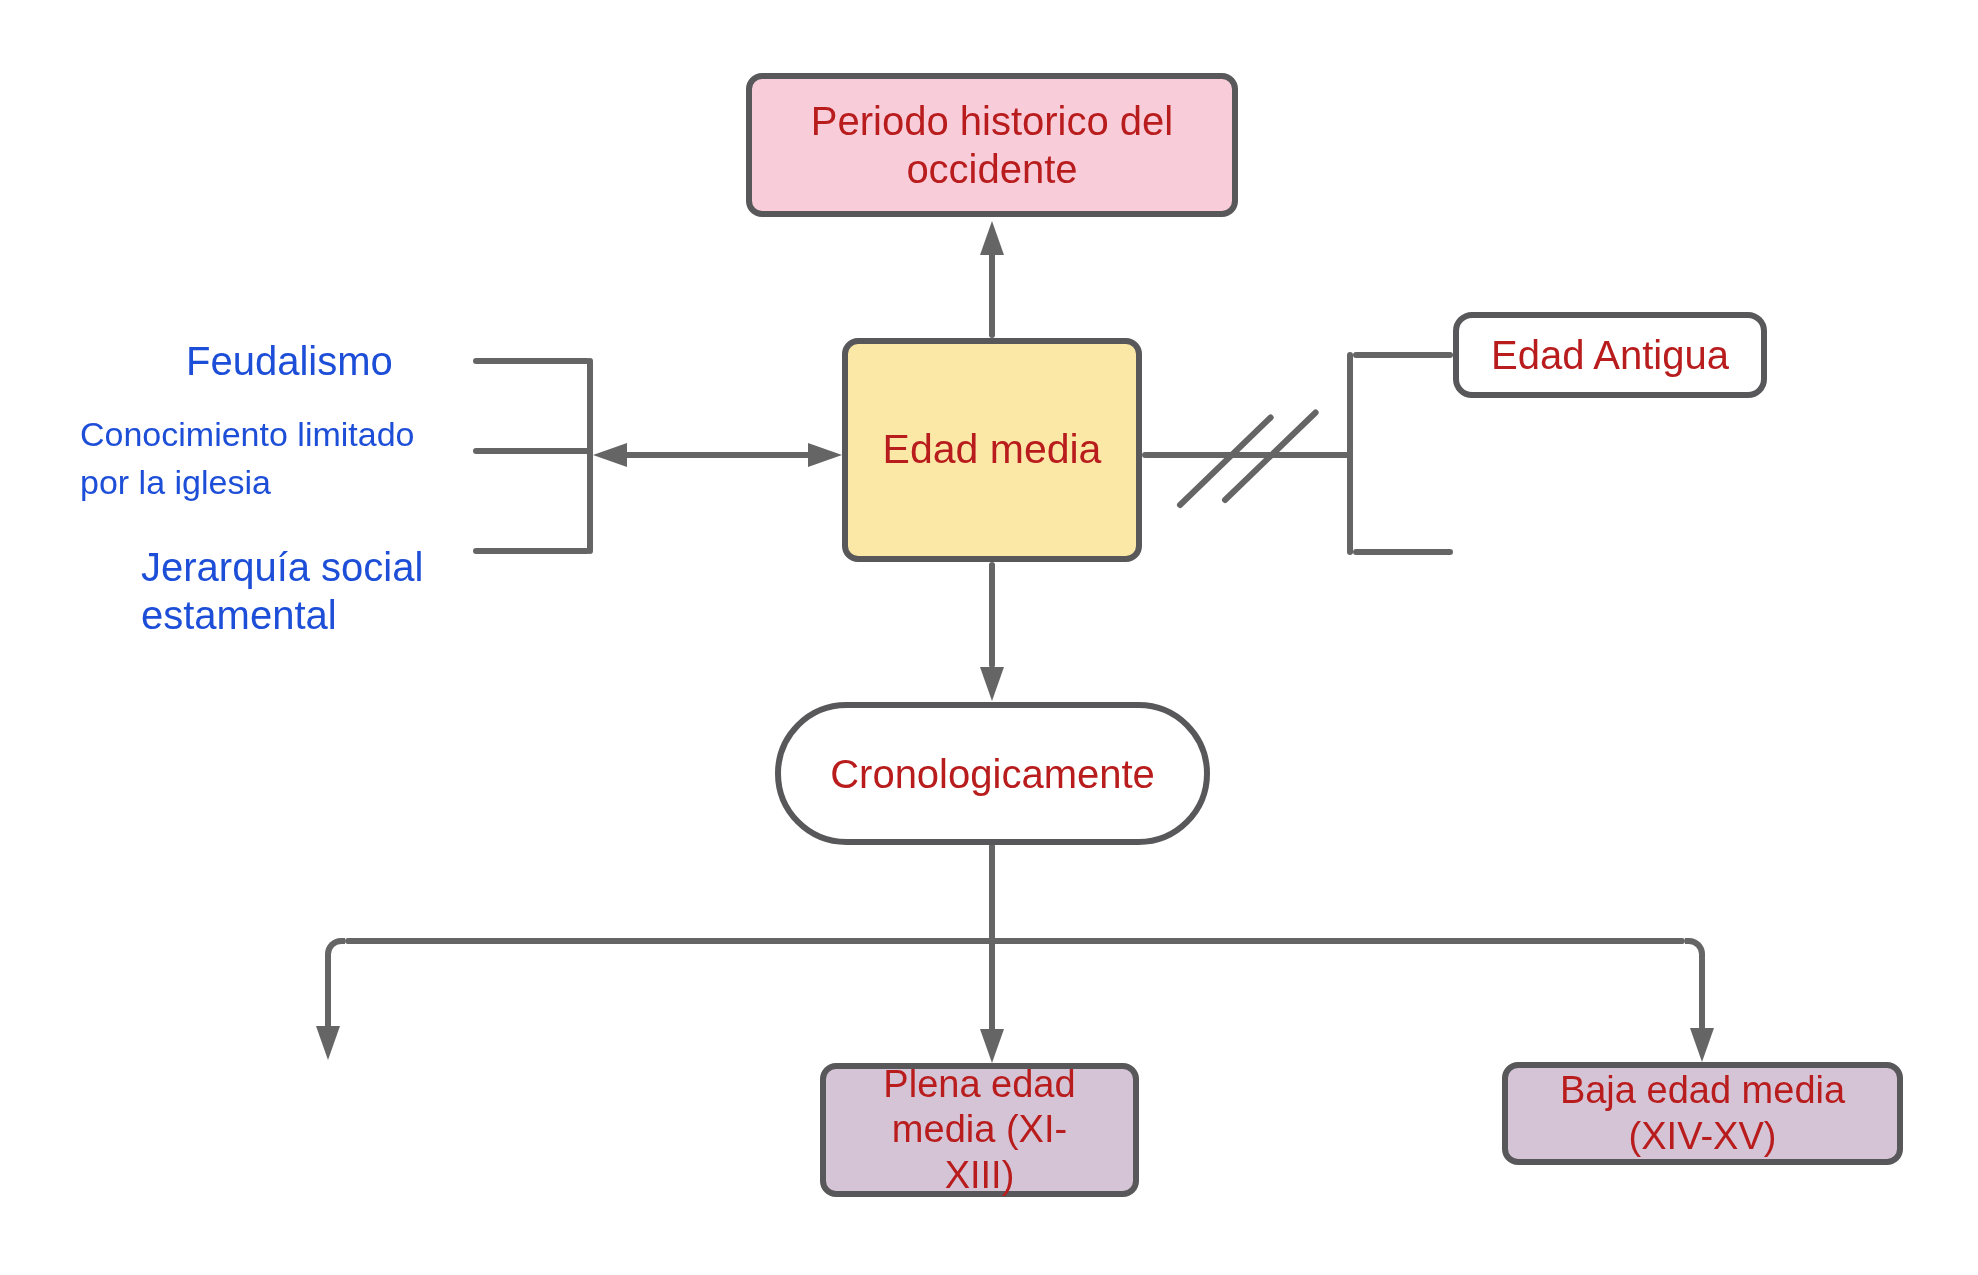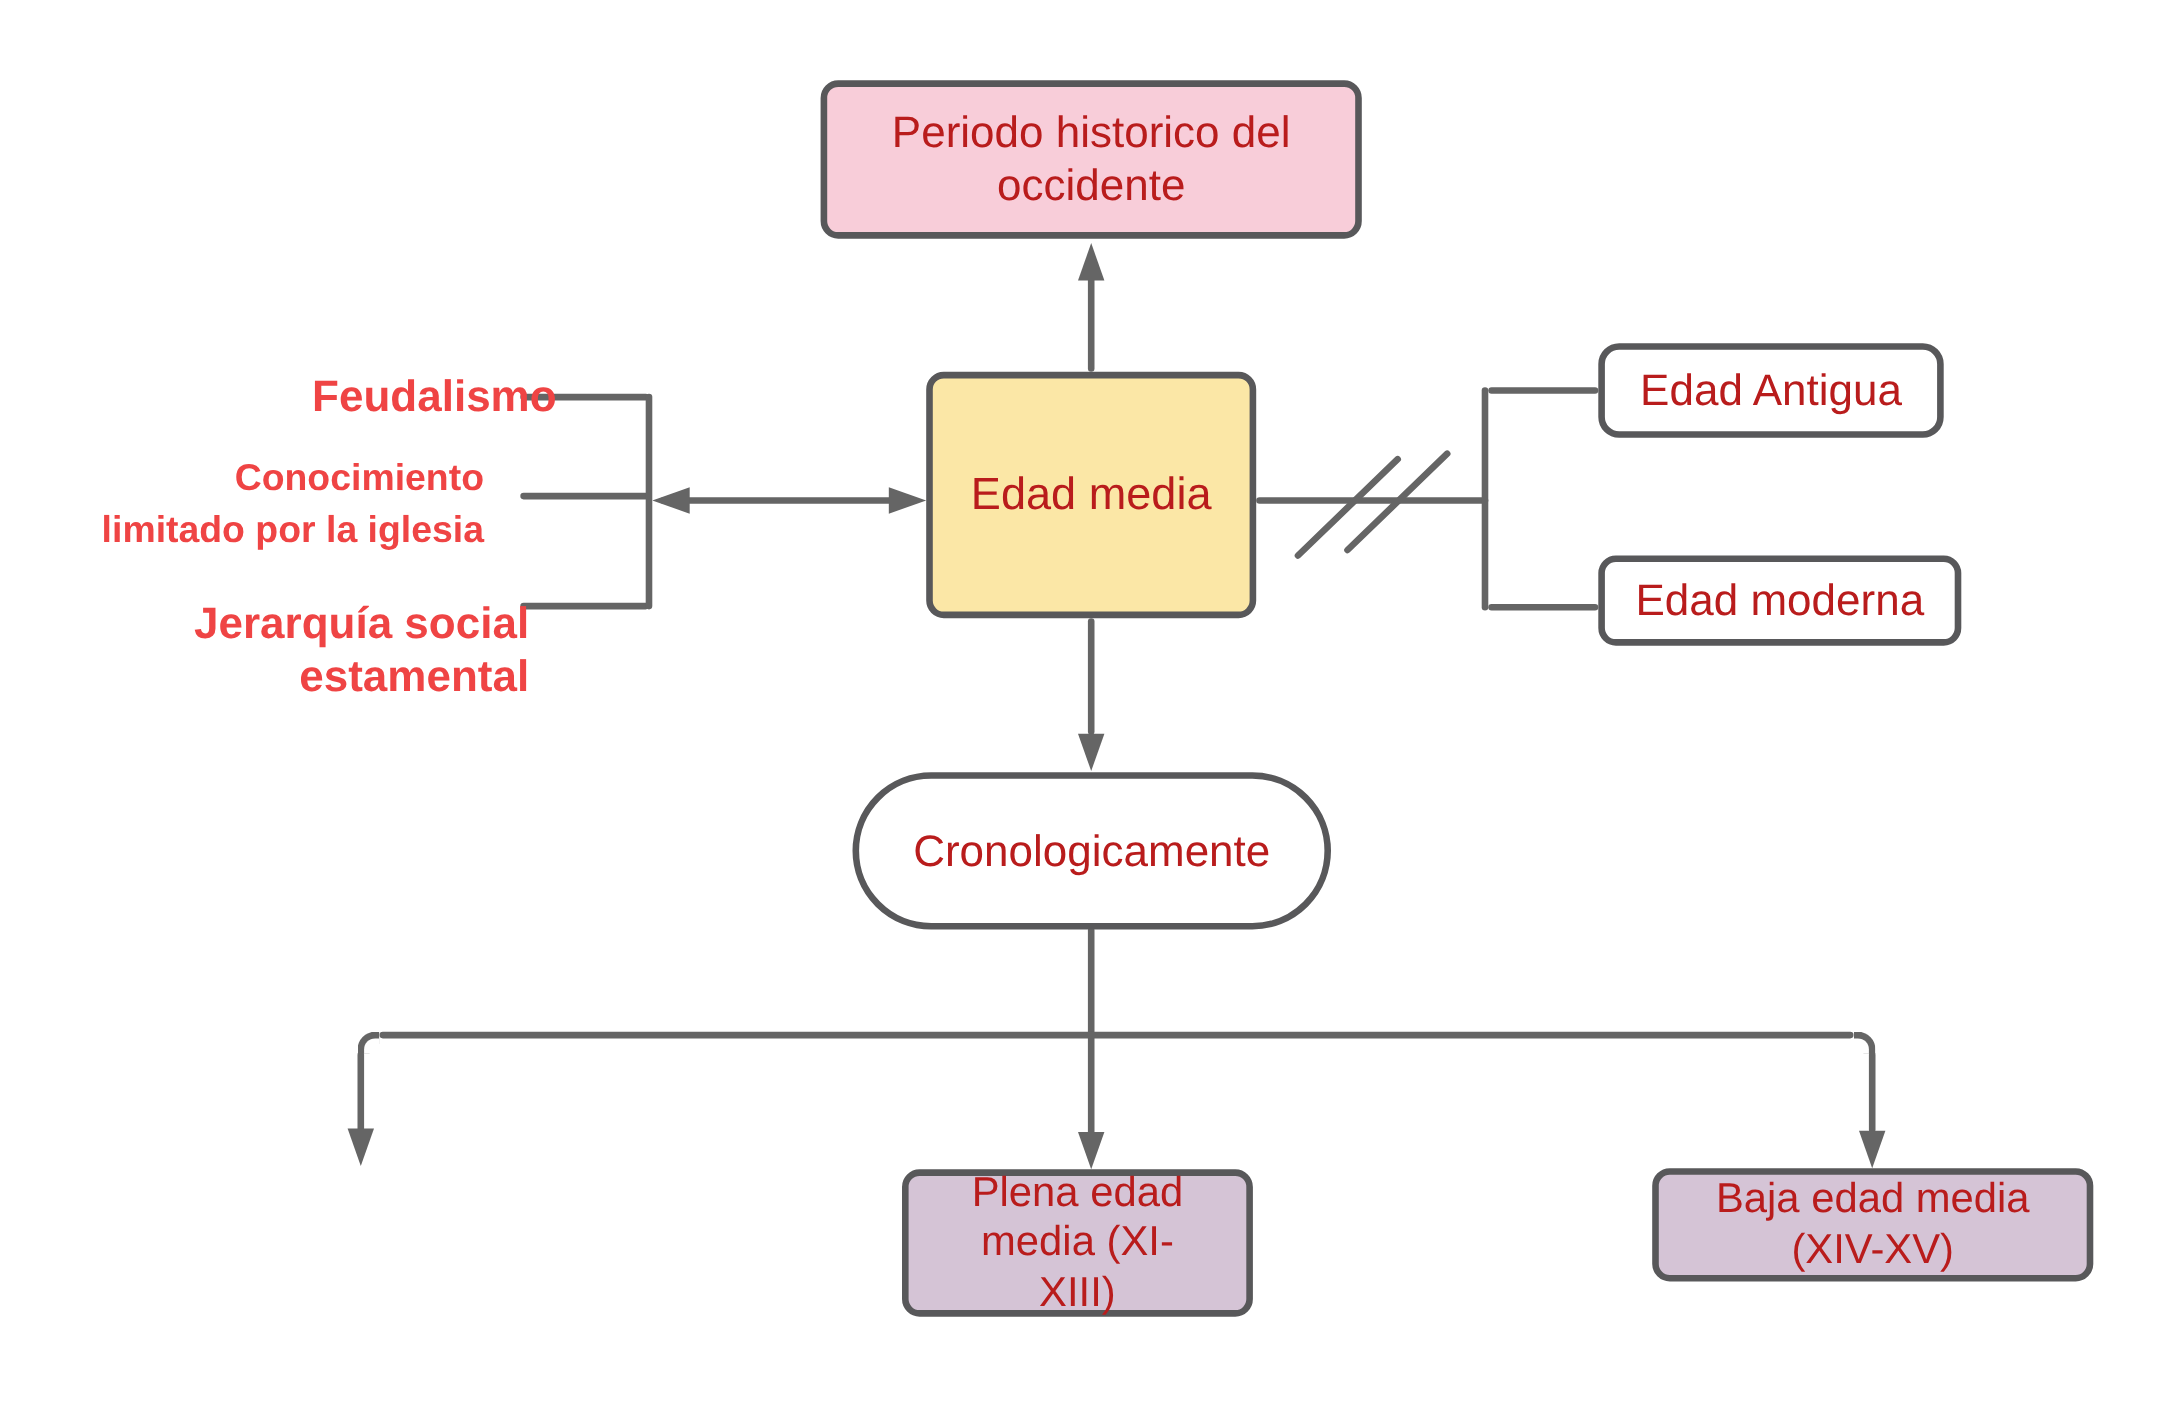--- a/index.html
+++ b/index.html
@@ -15,24 +15,23 @@
     box-sizing:border-box;
     display:flex;align-items:center;justify-content:center;
     text-align:center;
     border:6px solid #58585a;
     border-radius:16px;
     color:#b91c1c;
     line-height:1.2;
   }
   .lbl{
     position:absolute;
-    text-align:right;
-    color:#ef4444;
+    text-align:left;
+    color:#1d4ed8;
     line-height:48px;
-    font-weight:bold;
   }
   .line{
     position:absolute;
     background:#656565;
     border-radius:3px;
   }
   .corner{
     position:absolute;
     box-sizing:border-box;
     background:none;
@@ -125,23 +124,20 @@
   </div>
 
   <div class="node" id="node-edad-media">
     <span>Edad media</span>
   </div>
 
   <div class="node" id="node-antigua">
     <span>Edad Antigua</span>
   </div>
 
-  <div class="node" id="node-moderna">
-    <span>Edad moderna</span>
-  </div>
 
   <div class="node" id="node-oval">
     <span>Cronologicamente</span>
   </div>
 
 
   <div class="node" id="node-plena">
     <span>Plena edad media (XI-XIII)</span>
   </div>
 

